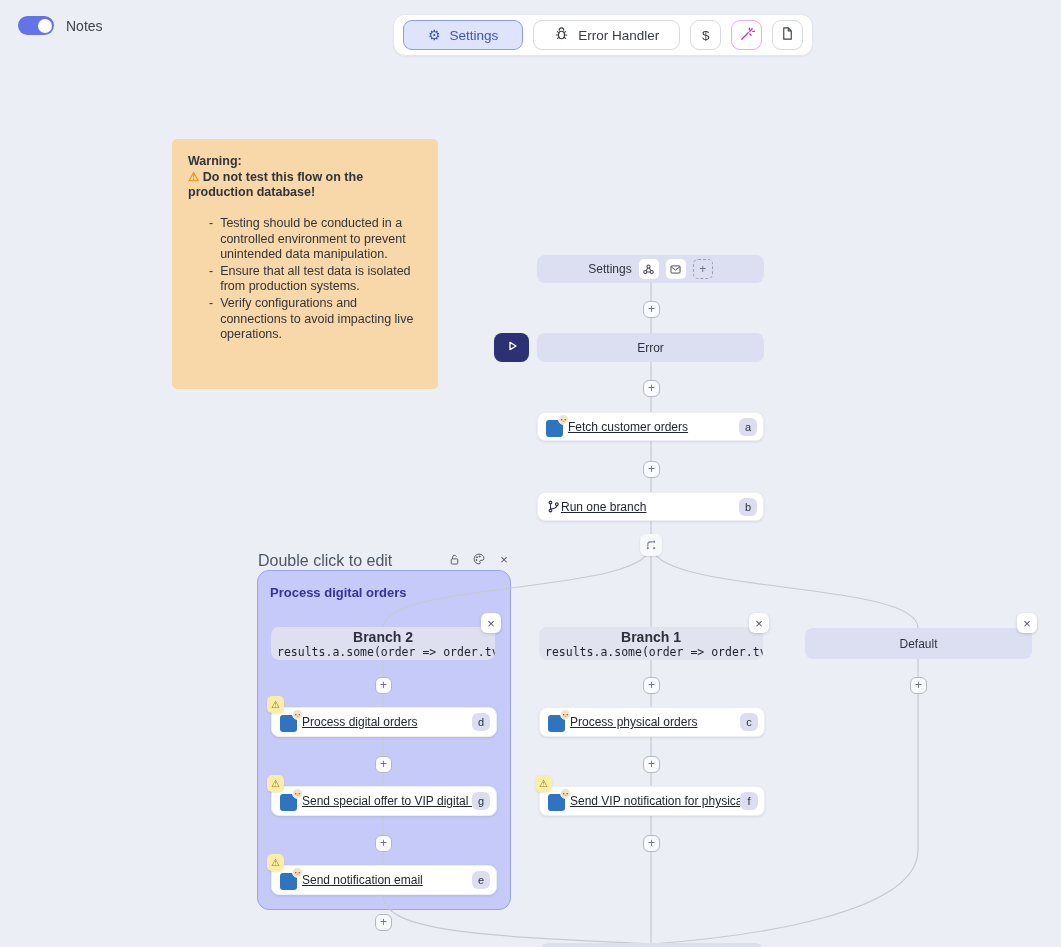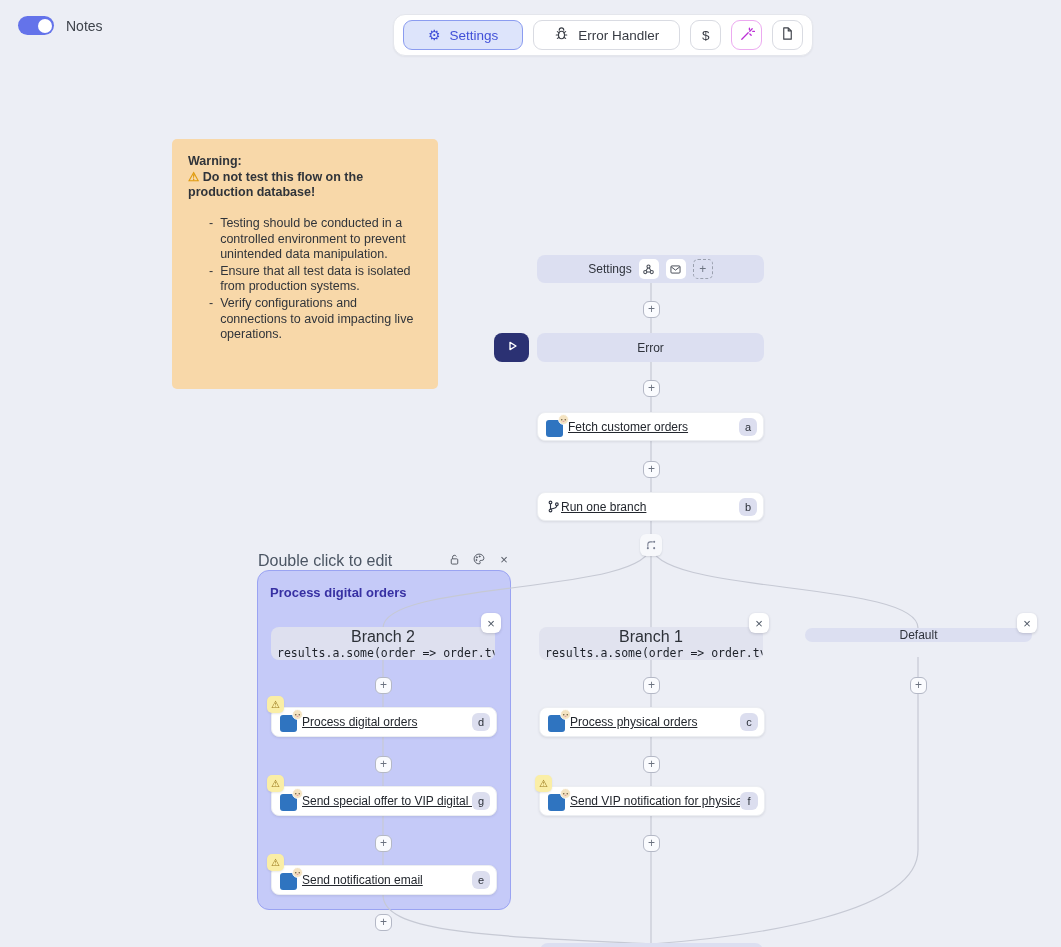--- a/index.html
+++ b/index.html
@@ -69,21 +69,21 @@
   
   .group{position:absolute;left:257px;top:570px;width:252px;height:338px;background:#c5caf8;
          border:1px solid #9aa3f2;border-radius:12px;z-index:1;cursor:pointer;}
   .group-title{position:absolute;left:270px;top:585px;font-size:13px;font-weight:bold;color:#3730a3;z-index:3;}
   .group-hint{position:absolute;left:258px;top:552px;font-size:16px;color:#4b5563;z-index:3;}
   .hint-icon{position:absolute;top:551px;width:16px;height:16px;display:flex;align-items:center;justify-content:center;
              color:#565b66;z-index:3;cursor:pointer;font-size:13px;}
 
   .branch-node{position:absolute;box-sizing:border-box;border-radius:8px;background:rgba(224,226,238,.92);
                display:flex;flex-direction:column;align-items:center;justify-content:center;z-index:3;cursor:pointer;overflow:hidden;}
-  .branch-title{font-size:16px;color:#2c3037;}
+  .branch-title{font-size:14px;color:#2c3037;font-weight:bold;}
   .branch-expr{font-family:"DejaVu Sans Mono",monospace;font-size:11.5px;color:#1d2129;white-space:nowrap;
                overflow:hidden;width:100%;padding-left:6px;box-sizing:border-box;}
   .bottom-node{position:absolute;left:540px;top:943px;width:223px;height:14px;background:#dcdff1;
                border-radius:8px 8px 0 0;z-index:3;}
 </style>
 </head>
 <body>
 
 <div class="stage">
 
@@ -359,21 +359,21 @@
             <circle cx="6.6" cy="5.3" r=".7" fill="#6b5a3e"></circle>
             <ellipse cx="5" cy="6.6" rx=".9" ry=".5" fill="#d98da0"></ellipse>
           </svg></span>
     </span>
     <span class="step-label">Send VIP notification for physical...</span>
     <span class="step-badge">f</span>
   </div>
 
   <div class="plus" style="left:643px;top:835px;"><span>+</span></div>
 
-  <div class="node lav" style="left:805px;top:628px;width:227px;height:14px;">
+  <div class="node lav" style="left:805px;top:628px;width:227px;height:31px;">
     <span>Default</span>
   </div>
   <div class="xbtn" style="left:1017px;top:613px;">
       <span>×</span>
     </div>
 
   <div class="plus" style="left:910px;top:677px;"><span>+</span></div>
 
   <div class="bottom-node"></div>
 

